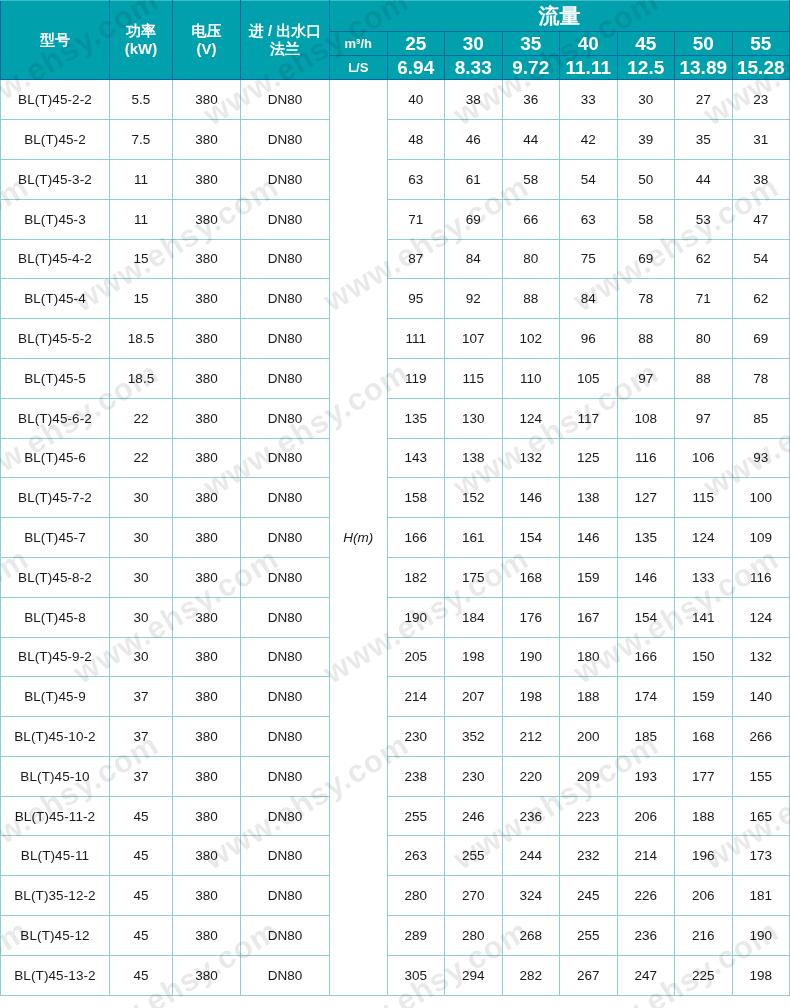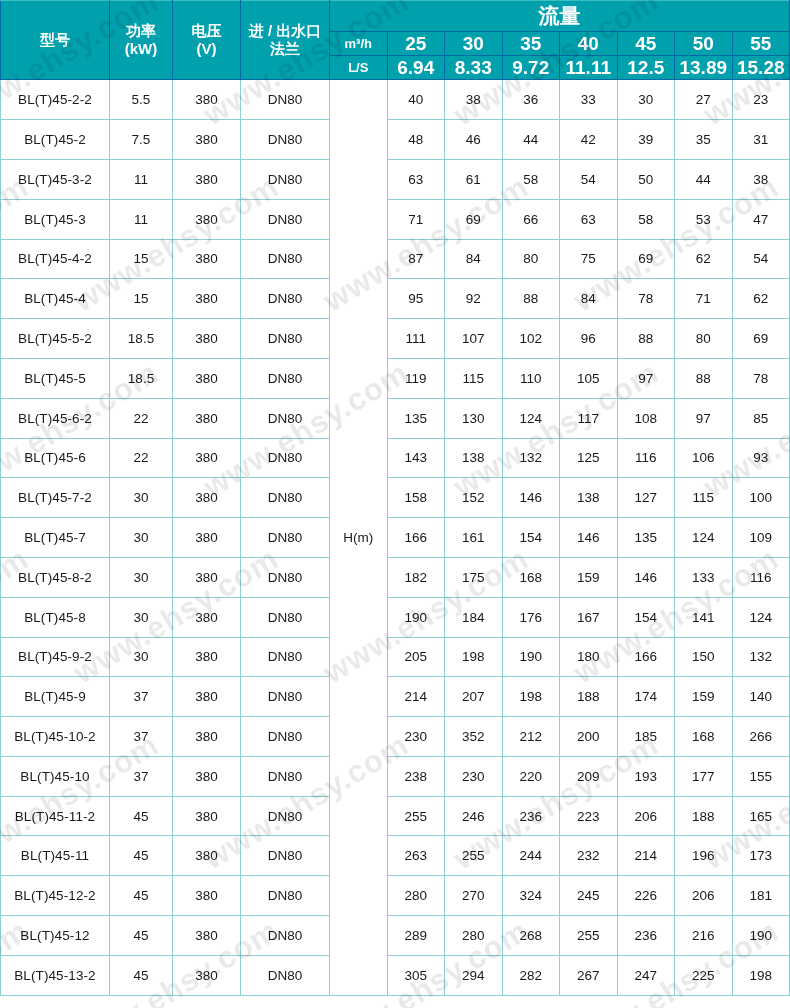--- a/index.html
+++ b/index.html
@@ -81,20 +81,21 @@
     color: #1a1a1a;
     background: transparent;
     padding: 0;
   }
   td.model { font-size: 13.5px; letter-spacing: 0.1px; margin-left: 24px; }
   td.hm-cell {
     font-size: 13.5px;
     border-top: none;
     border-bottom: none;
     color: #1a1a1a;
+    font-style: italic;
   }
 </style>
 </head>
 <body>
 
 <div id="watermark">
     <span class="wm" style="left: -60px; top: 40px;">www.ehsy.com</span>
     <span class="wm" style="left: 190px; top: 40px;">www.ehsy.com</span>
     <span class="wm" style="left: 440px; top: 40px;">www.ehsy.com</span>
     <span class="wm" style="left: 690px; top: 40px;">www.ehsy.com</span>
@@ -416,21 +417,21 @@
           <td>DN80</td>
           <td>263</td>
           <td>255</td>
           <td>244</td>
           <td>232</td>
           <td>214</td>
           <td>196</td>
           <td>173</td>
         </tr>
         <tr>
-          <td class="model">BL(T)45-12-2</td>
+          <td class="model">BL(T)35-12-2</td>
           <td>45</td>
           <td>380</td>
           <td>DN80</td>
           <td>280</td>
           <td>270</td>
           <td>324</td>
           <td>245</td>
           <td>226</td>
           <td>206</td>
           <td>181</td>

